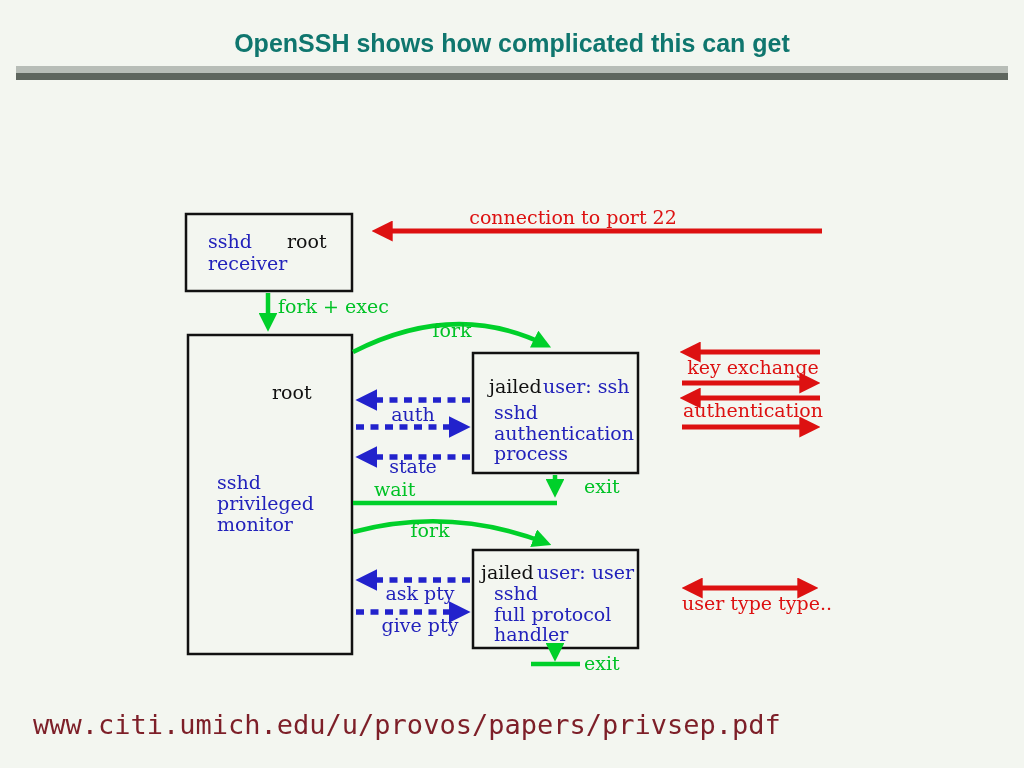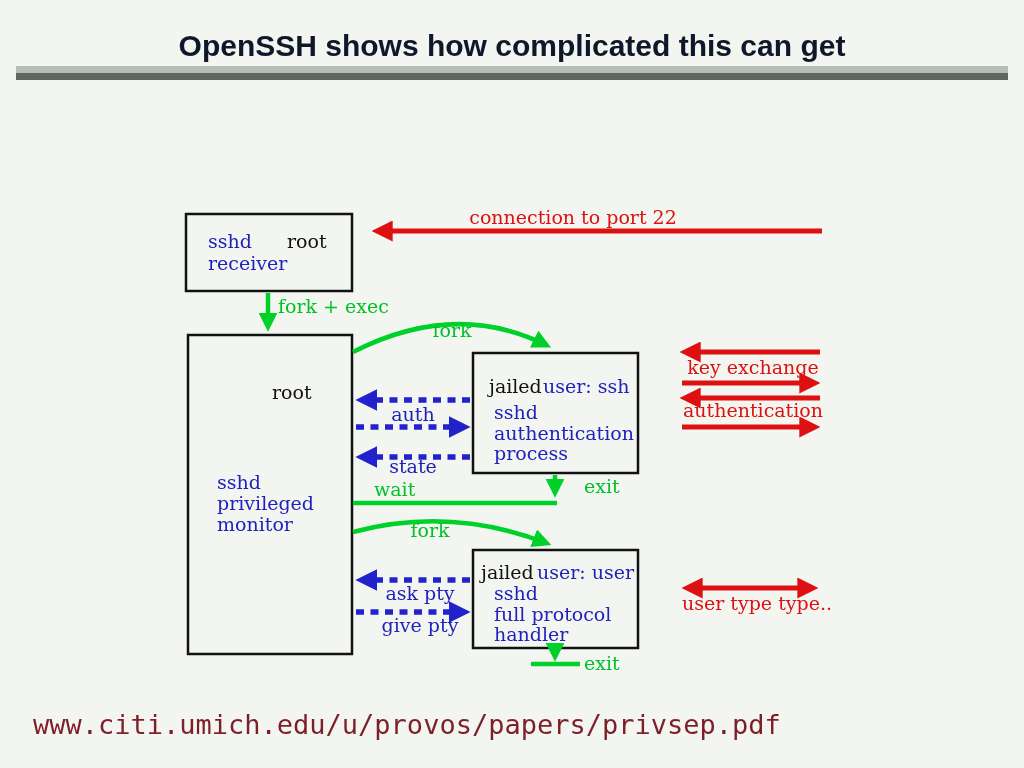--- a/index.html
+++ b/index.html
@@ -7,21 +7,21 @@
     width:1024px;height:768px;
     background:#f3f6f0;
     position:relative;
     overflow:hidden;
     font-family:"Liberation Sans", sans-serif;
   }
   .slide{position:absolute;inset:0;width:1024px;height:768px;}
   .title{
     position:absolute;top:29px;left:0;width:1024px;
     text-align:center;
-    font-size:30px;font-weight:bold;color:#0f172a;
+    font-size:25px;font-weight:bold;color:#0f766e;
     letter-spacing:0px;
     font-family:"Liberation Sans", sans-serif;
   }
   .rule-light{position:absolute;top:66px;left:16px;width:992px;height:7px;background:#b7bdb7;}
   .rule-dark{position:absolute;top:73px;left:16px;width:992px;height:7px;background:#5e665e;}
   .subtitle{
     position:absolute;top:122px;left:28px;width:960px;
     font-size:28px;font-weight:normal;color:#2222cc;
     font-family:"Liberation Sans", sans-serif;
   }

